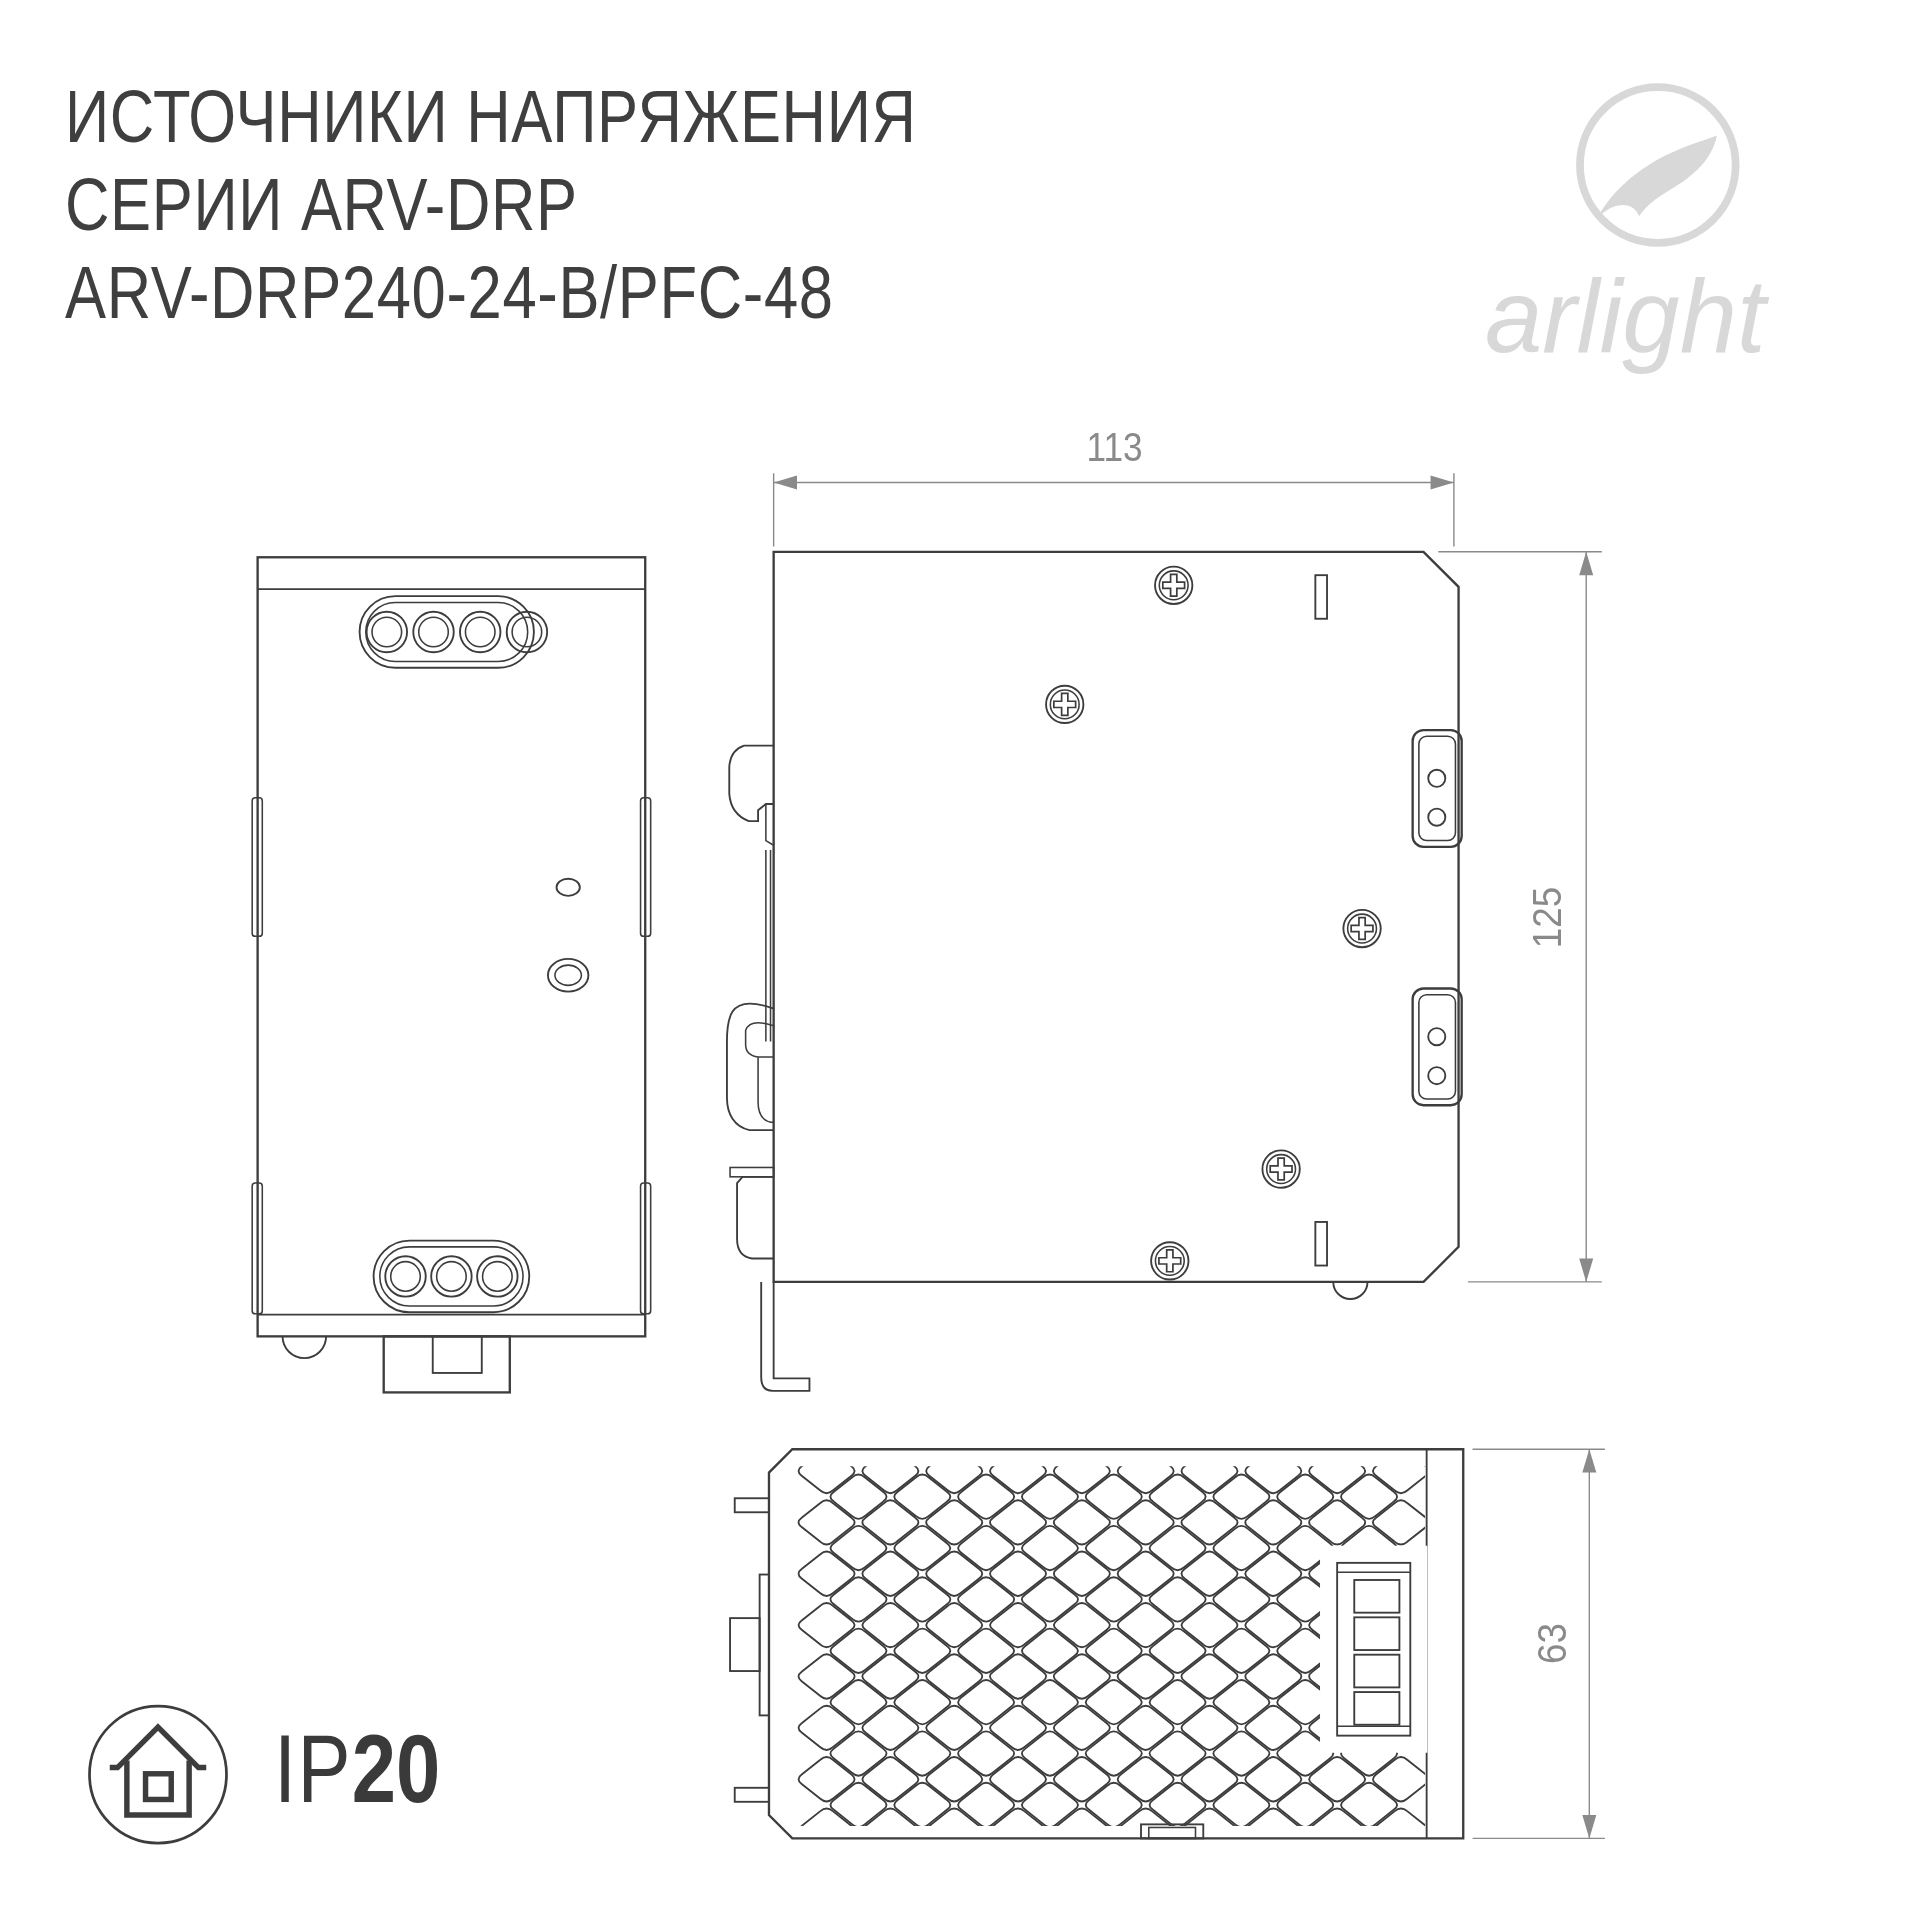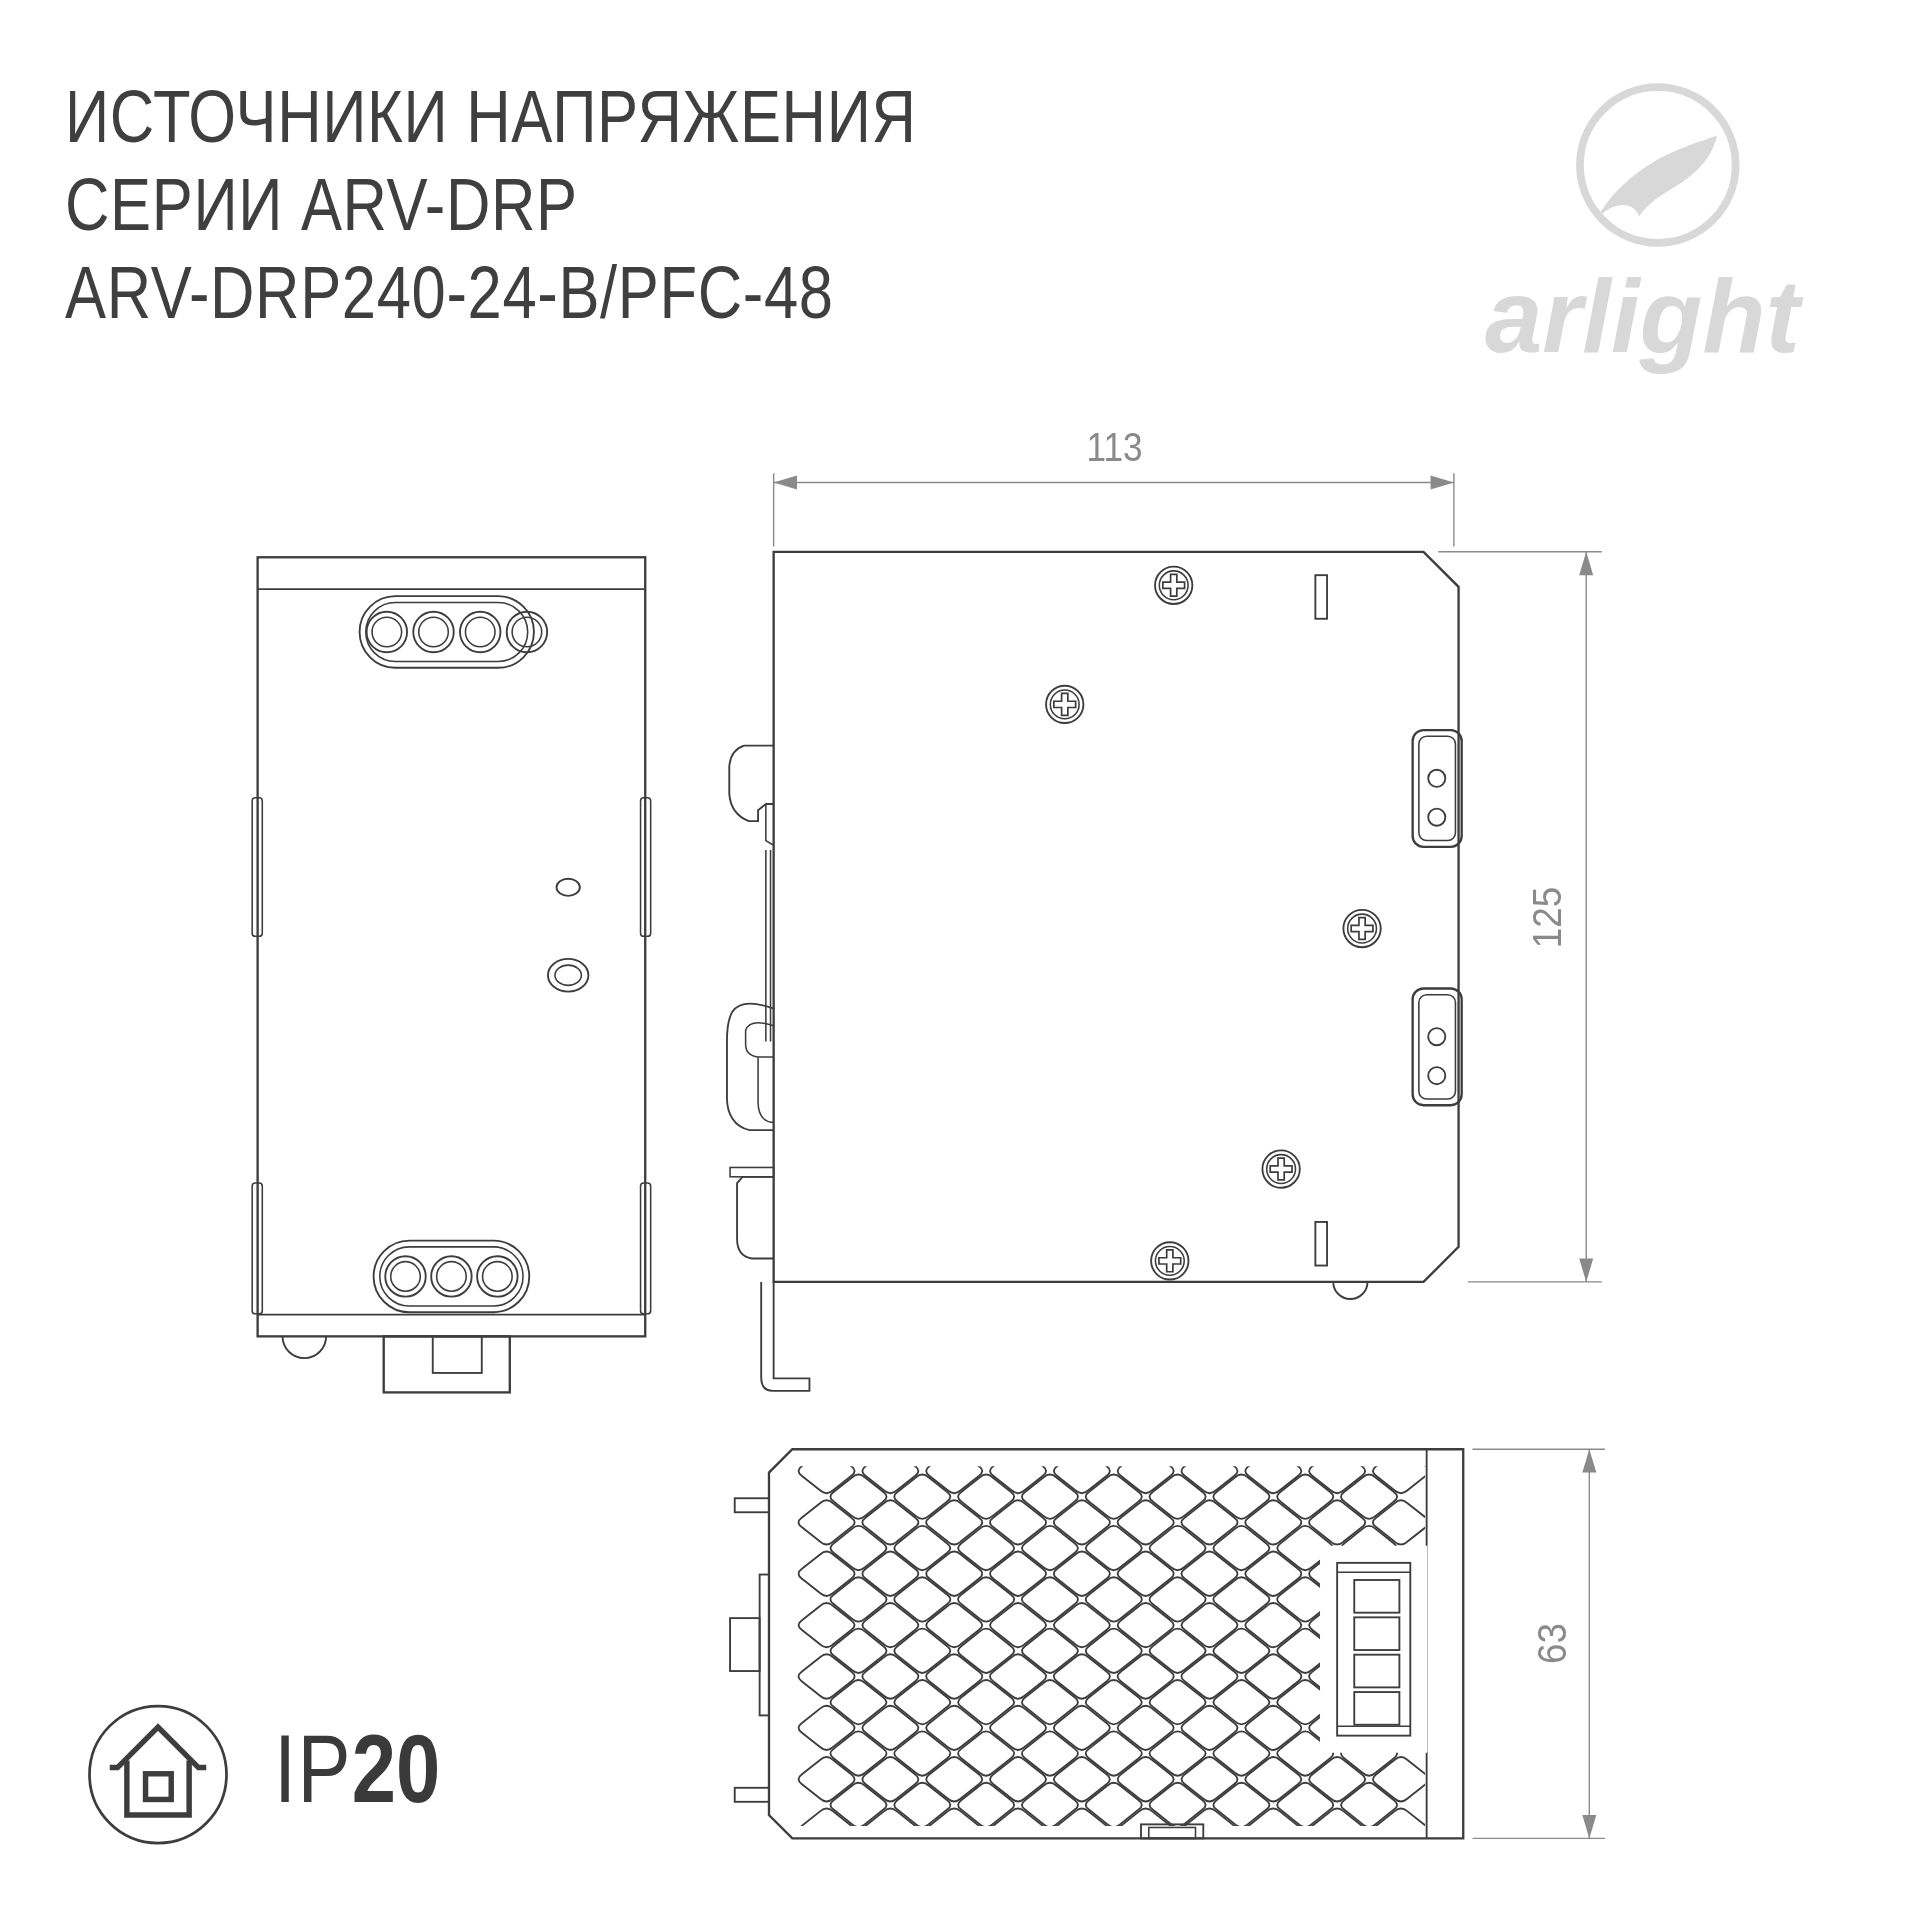--- a/index.html
+++ b/index.html
@@ -16,21 +16,21 @@
     font-size:75px;line-height:88px;font-weight:400;
     letter-spacing:0.8px;
     transform:scaleX(0.82);
     transform-origin:left top;
     white-space:nowrap;
   }
   .logo-text{
     position:absolute;left:1485px;top:262px;
     color:#d8d8d8;
     font-size:103px;line-height:109px;
-    font-weight:700;font-style:italic;
+    font-weight:400;font-style:italic;
     letter-spacing:0;
     white-space:nowrap;
   }
   .drawing-svg{position:absolute;left:0;top:0;}
   .dim-label{
     position:absolute;
     color:#8a8a8a;
     font-size:40px;line-height:47px;
     text-align:center;
     width:125px;height:47px;

